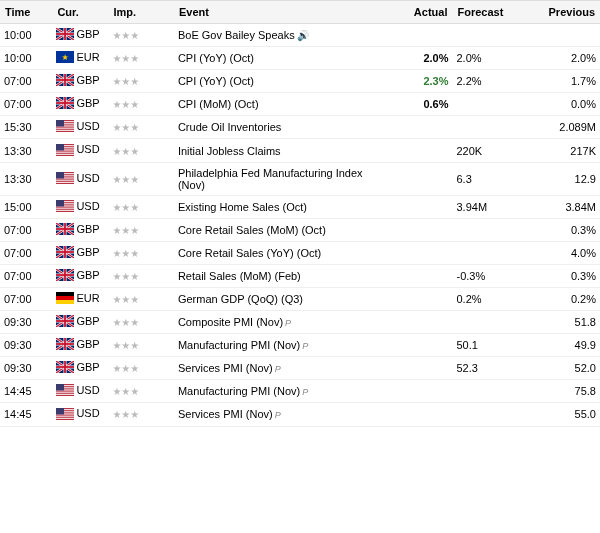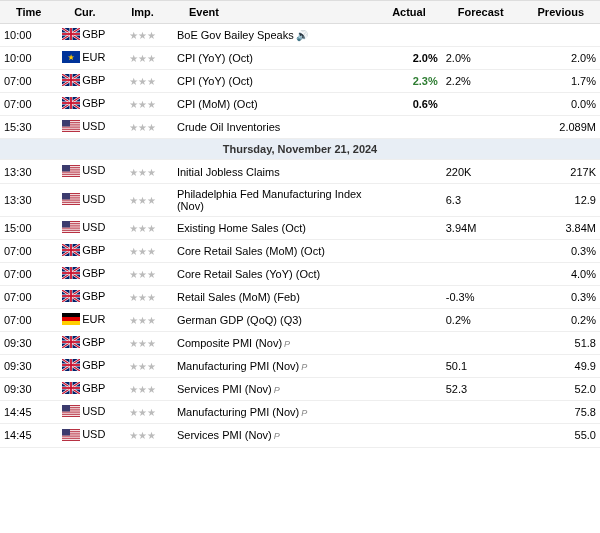--- a/index.html
+++ b/index.html
@@ -1,41 +1,41 @@
 <!DOCTYPE html>
 <html><head>
   <meta charset="utf-8">
   <style>
     * { box-sizing: border-box; margin: 0; padding: 0; }
     body { font-family: Arial, sans-serif; font-size: 11px; background: #fff; width: 600px; }
     table { width: 100%; border-collapse: collapse; }
     th {
       background: #f5f5f5;
-      padding: 5px 16px;
+      padding: 5px 5px;
       text-align: left;
       font-weight: bold;
       border-bottom: 1px solid #ddd;
       border-top: 1px solid #ddd;
       white-space: nowrap;
     }
     td {
       padding: 4px 4px;
       border-bottom: 1px solid #eee;
       vertical-align: middle;
     }
     .section-header td {
       background: #e8eef5;
       font-weight: bold;
       text-align: center;
       color: #333;
       padding: 4px;
     }
     .col-time { width: 48px; }
     .col-cur { width: 50px; }
-    .col-imp { width: 60px; text-align: center; }
+    .col-imp { width: 60px; }
     .col-event { width: 200px; }
     .col-actual { width: 55px; text-align: right; }
     .col-forecast { width: 65px; text-align: left; }
     .col-previous { width: 70px; text-align: right; }
     .actual-green { color: #2e7d32; font-weight: bold; }
     .actual-black { color: #000; font-weight: bold; }
     .sound-icon { color: #888; font-size: 10px; margin-left: 3px; }
     .preview-icon { color: #888; font-size: 9px; margin-left: 2px; font-style: italic; }
     td.cur-td { white-space: nowrap; }
   </style>
@@ -145,23 +145,20 @@
       <rect y="10.15" width="18" height="0.92" fill="white"></rect>
       <rect width="8" height="6.46" fill="#3C3B6E"></rect>
     </svg></span><span>USD</span>
       </td>
       <td class="col-imp"><span style="color:#bbb;font-size:10px;">★</span><span style="color:#bbb;font-size:10px;">★</span><span style="color:#bbb;font-size:10px;">★</span></td>
       <td class="col-event">Crude Oil Inventories</td>
       <td class="col-actual"><span class=""></span></td>
       <td class="col-forecast"></td>
       <td class="col-previous">2.089M</td>
     </tr>
-      <tr class="section-header">
-        <td colspan="7">Thursday, November 21, 2024</td>
-      </tr>
       <tr>
       <td class="col-time">13:30</td>
       <td class="col-cur cur-td">
         <span style="display:inline-block;margin-right:2px;vertical-align:middle;"><svg width="18" height="12" viewBox="0 0 18 12" xmlns="http://www.w3.org/2000/svg">
       <rect width="18" height="12" fill="#B22234"></rect>
       <rect y="0.92" width="18" height="0.92" fill="white"></rect>
       <rect y="2.77" width="18" height="0.92" fill="white"></rect>
       <rect y="4.62" width="18" height="0.92" fill="white"></rect>
       <rect y="6.46" width="18" height="0.92" fill="white"></rect>
       <rect y="8.31" width="18" height="0.92" fill="white"></rect>

